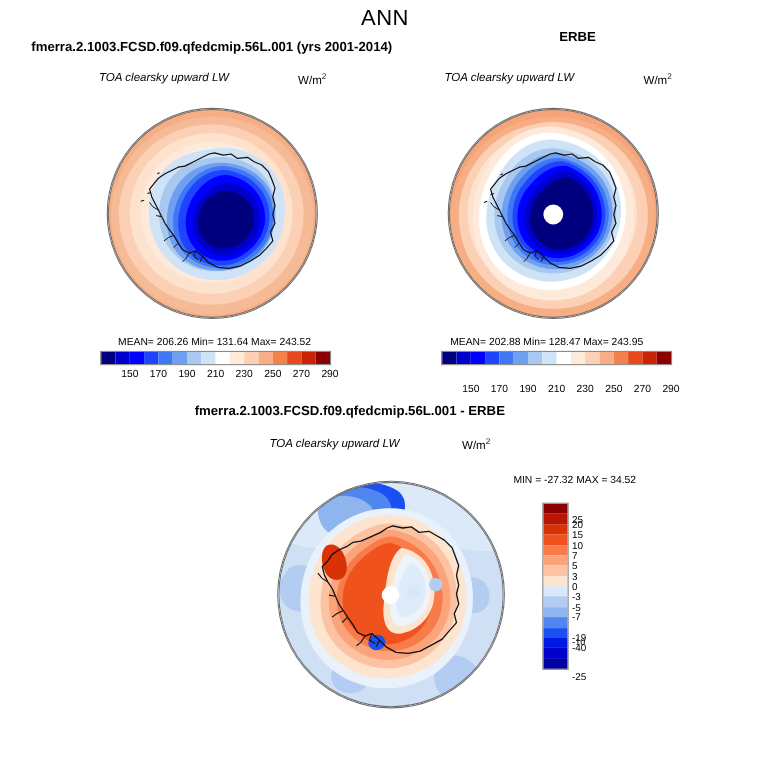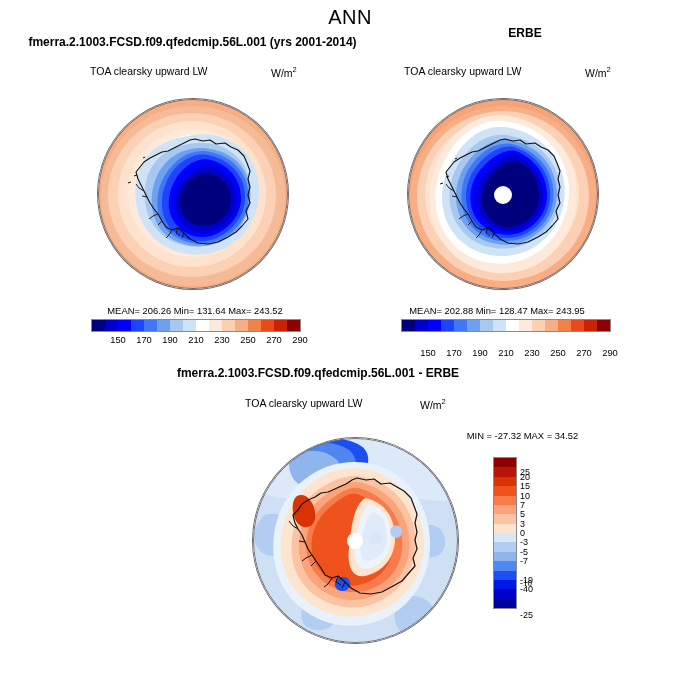--- a/index.html
+++ b/index.html
@@ -11,21 +11,21 @@
   .abs{position:absolute;}
   .ctr{text-align:center;}
 
   #main-title{
     left:0;top:6px;width:700px;
     font-size:20px;letter-spacing:.5px;
   }
   .panel-title{
     font-size:12px;font-weight:bold;
   }
-  .var-label{font-size:10.5px;}
+  .var-label{font-size:10.5px;font-style:italic;}
   .unit-label{font-size:10.5px;}
   .unit-label sup{font-size:7.5px;vertical-align:super;}
   .stats-line{font-size:9.4px;}
   .tick-row{font-size:9.4px;position:relative;height:13px;}
   .tick-row span{position:absolute;transform:translateX(-50%);top:0;}
 
   
   .map{border-radius:50%;overflow:hidden;position:absolute;
        box-shadow:0 0 0 1px #6e6e6e;background:#fff;}
   .map svg{display:block;}

